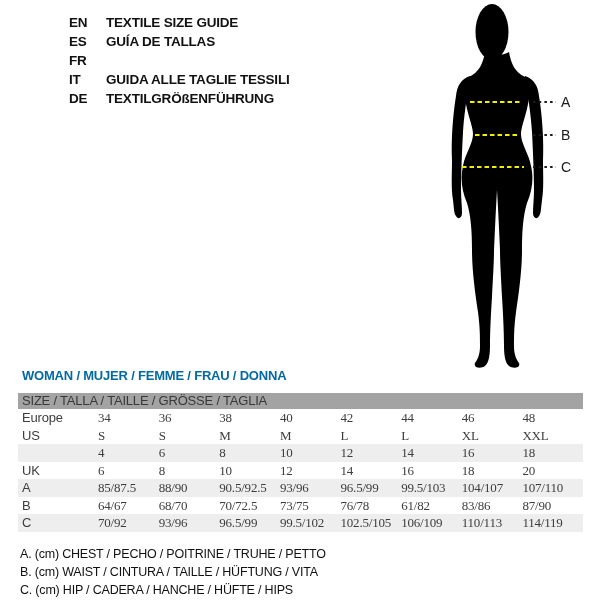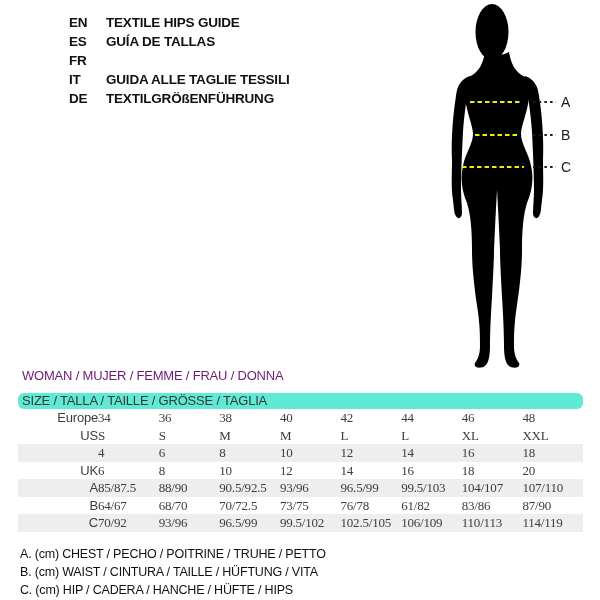--- a/index.html
+++ b/index.html
@@ -15,39 +15,39 @@
   .lang-code{width:37px;flex:none;padding-left:47px;}
   
   .figure{position:absolute;left:437px;top:2px;width:163px;height:372px;}
   .figure svg{position:absolute;left:0;top:0;}
   .silhouette{fill:#000000;}
   .ydash{stroke:#f2ee00;stroke-width:2;stroke-dasharray:4.5 3;}
   .kdash{stroke:#1a1a1a;stroke-width:2;stroke-dasharray:2.5 3.2;}
   .measure-label{position:absolute;left:124px;font-size:14px;line-height:14px;color:#1a1a1a;}
   .ml-a{top:93px;} .ml-b{top:126px;} .ml-c{top:158px;}
   
-  .section-title{position:absolute;left:22px;top:368px;font-size:13px;font-weight:normal;color:#701a75;letter-spacing:-0.2px;}
+  .section-title{position:absolute;left:22px;top:368px;font-size:13px;font-weight:bold;color:#0369a1;letter-spacing:-0.2px;}
   
   .size-table{position:absolute;left:18px;top:393px;width:565px;font-size:13px;color:#3d3d3d;letter-spacing:-0.2px;}
-  .table-header{background:#5eead4;height:16px;line-height:16px;padding-left:4px;color:#383838;border-radius:6px;}
+  .table-header{background:#a3a3a3;height:16px;line-height:16px;padding-left:4px;color:#383838;}
   .table-row{display:grid;grid-template-columns:80px repeat(8,1fr);height:17.5px;line-height:17.5px;}
   .table-row.stripe{background:#eeeeee;}
-  .row-label{padding-left:4px;text-align:right;}
+  .row-label{padding-left:4px;text-align:left;}
   .cell{text-align:left;font-family:Liberation Serif, serif;}
   
   .legend{position:absolute;left:20px;top:545px;}
   .legend-line{font-size:12.5px;font-weight:normal;line-height:18px;color:#111;letter-spacing:-0.2px;}
 </style>
 </head>
 <body>
 
 <div class="lang-block">
   <div class="lang-row">
     <span class="lang-code">EN</span>
-    <span class="lang-label">TEXTILE HIPS GUIDE</span>
+    <span class="lang-label">TEXTILE SIZE GUIDE</span>
   </div>
   <div class="lang-row">
     <span class="lang-code">ES</span>
     <span class="lang-label">GUÍA DE TALLAS</span>
   </div>
   <div class="lang-row">
     <span class="lang-code">FR</span>
   </div>
   <div class="lang-row">
     <span class="lang-code">IT</span>

